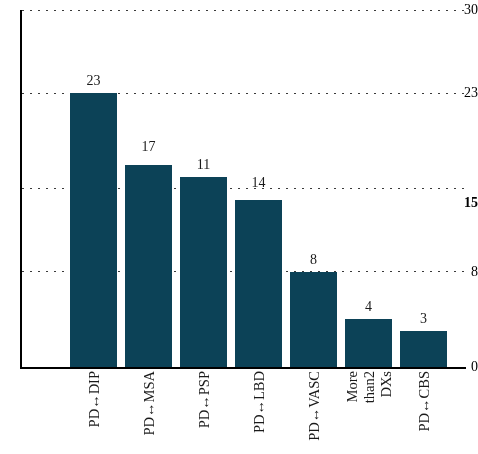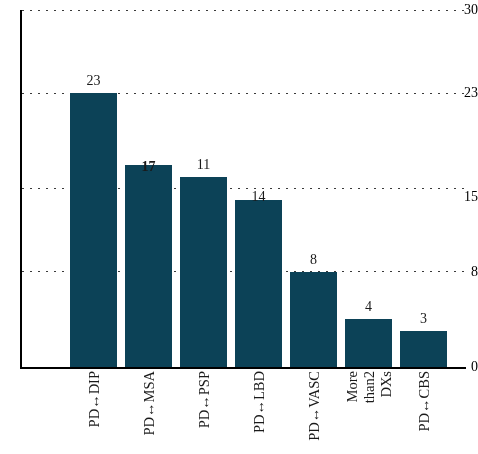--- a/index.html
+++ b/index.html
@@ -110,43 +110,43 @@
   <div id="gridlines">
       <div class="gridline" style="top: 271.3px;"></div>
       <div class="gridline" style="top: 188px;"></div>
       <div class="gridline" style="top: 92.8px;"></div>
       <div class="gridline" style="top: 9.5px;"></div>
     </div>
 
   <div id="yticks">
       <div class="ytick" style="top: 360px;">0</div>
       <div class="ytick" style="top: 264.8px;">8</div>
-      <div class="ytick" style="top: 190px;">15</div>
+      <div class="ytick" style="top: 196px; font-weight: bold;">15</div>
       <div class="ytick" style="top: 86.3px;">23</div>
       <div class="ytick" style="top: 3px;">30</div>
     </div>
 
   <div class="y-axis-line"></div>
   <div class="x-axis-line"></div>
 
   <div class="plot-area" id="plot-area">
       <div class="bar" title="PD↔DIP: 23" style="left: 48px; width: 47px; height: 273.7px; background: rgb(12, 66, 87);"></div>
       <div class="bar" title="PD↔MSA: 17" style="left: 103px; width: 47px; height: 202.3px; background: rgb(12, 66, 87);"></div>
       <div class="bar" title="PD↔PSP: 16" style="left: 158px; width: 47px; height: 190.4px; background: rgb(12, 66, 87);"></div>
       <div class="bar" title="PD↔LBD: 14" style="left: 213px; width: 47px; height: 166.6px; background: rgb(12, 66, 87);"></div>
       <div class="bar" title="PD↔VASC: 8" style="left: 268px; width: 47px; height: 95.2px; background: rgb(12, 66, 87);"></div>
       <div class="bar" title="More than2 DXs: 4" style="left: 323px; width: 47px; height: 47.6px; background: rgb(12, 66, 87);"></div>
       <div class="bar" title="PD↔CBS: 3" style="left: 378px; width: 47px; height: 35.7px; background: rgb(12, 66, 87);"></div>
     </div>
 
   <div id="value-labels">
       <div class="bar-value" style="left: 70px; width: 47px; top: 74.3px;">23</div>
-      <div class="bar-value" style="left: 125px; width: 47px; top: 160px; font-weight: bold;">17</div>
+      <div class="bar-value" style="left: 125px; width: 47px; top: 140px;">17</div>
       <div class="bar-value" style="left: 180px; width: 47px; top: 157.6px;">11</div>
-      <div class="bar-value" style="left: 235px; width: 47px; top: 190px;">14</div>
+      <div class="bar-value" style="left: 235px; width: 47px; top: 176px;">14</div>
       <div class="bar-value" style="left: 290px; width: 47px; top: 252.8px;">8</div>
       <div class="bar-value" style="left: 345px; width: 47px; top: 300.4px;">4</div>
       <div class="bar-value" style="left: 400px; width: 47px; top: 312.3px;">3</div>
     </div>
 
   <div id="xlabels">
       <div class="xlabel-multi" style="left: 66px; width: 55px;">
         <div class="line">PD↔DIP</div>
       </div>
       <div class="xlabel-multi" style="left: 121px; width: 55px;">

